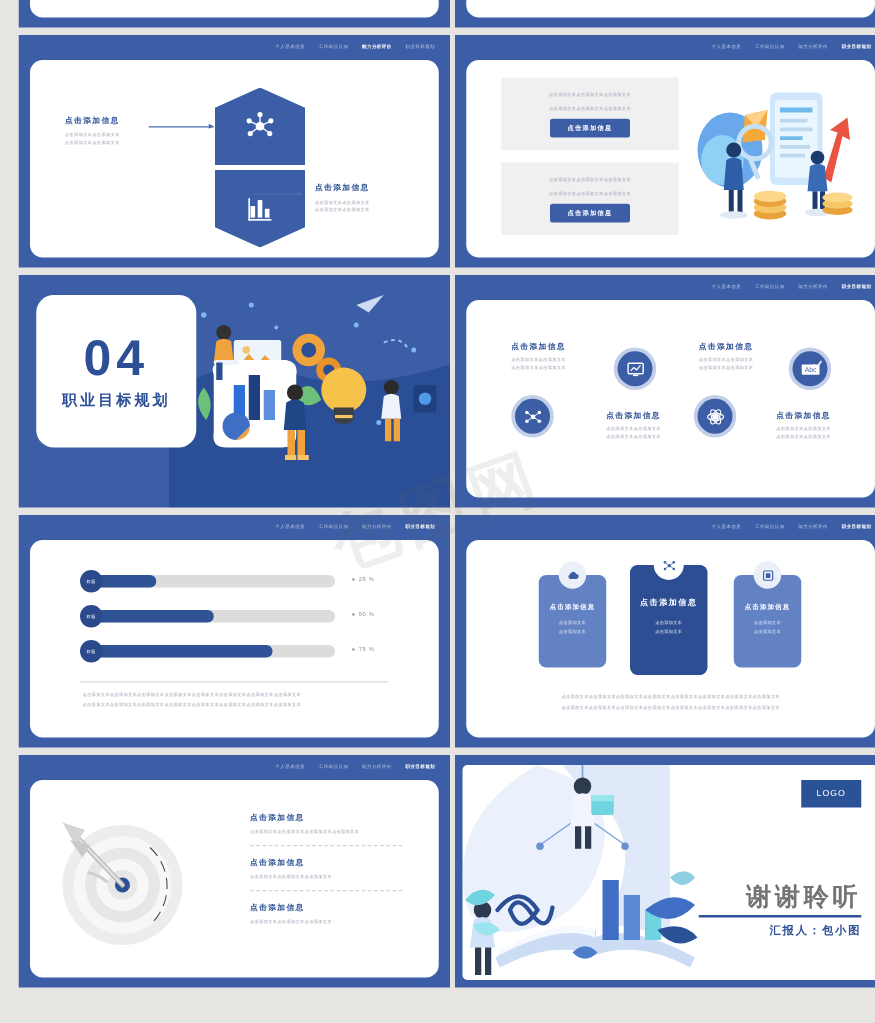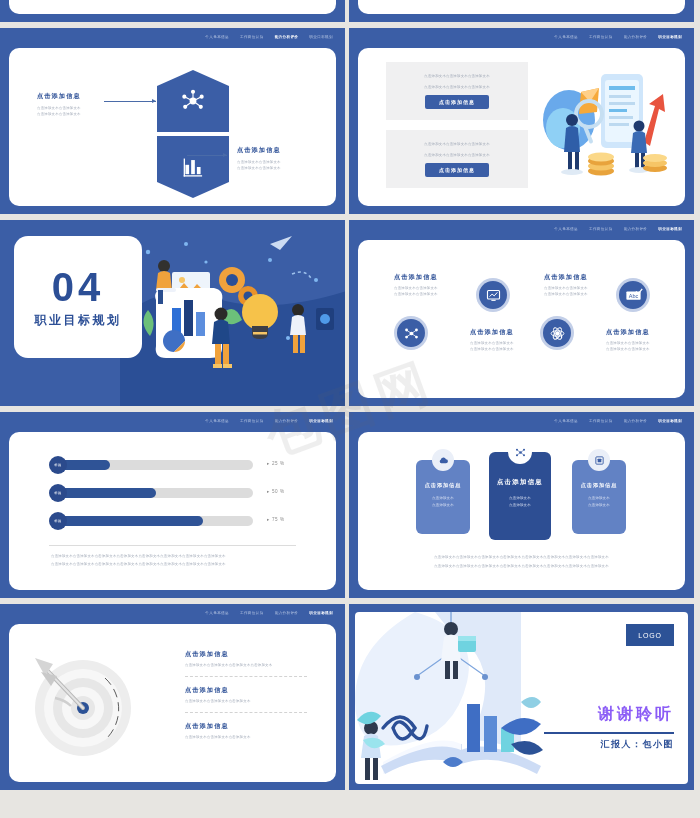--- a/index.html
+++ b/index.html
@@ -8,21 +8,21 @@
     background: #e7e5e1;
     font-family: "Liberation Sans", "DejaVu Sans", sans-serif;
     overflow: hidden;
     position: relative;
   }
   .grid {
     display: grid;
     grid-template-columns: 345px 345px;
     grid-template-rows: 22px 186px 186px 186px 186px;
     gap: 6px 4px;
-    padding: 0 0;
+    padding: 0 15px;
   }
   .slide {
     background: #3b5ea6;
     position: relative;
     overflow: hidden;
   }
   .slide.partial { align-self: end; height: 22px; }
   .inner {
     position: absolute;
     left: 9px; right: 9px; top: 20px; bottom: 8px;
@@ -165,21 +165,21 @@
 
   
   .logo-box {
     position:absolute; right:14px; top:12px; width:48px; height:22px;
     background:#2c5296; color:#fff;
     display:flex; align-items:center; justify-content:center;
     font-size:7px; letter-spacing:0.8px;
   }
   .thanks-h {
     position:absolute; right:14px; top:92px;
-    font-size:16px; font-weight:bold; color:#8b5cf6; letter-spacing:3px;
+    font-size:20px; font-weight:bold; color:#737373; letter-spacing:3px;
     white-space:nowrap;
   }
   .thanks-rule { position:absolute; right:14px; top:120px; width:130px; height:1.5px; background:#2c4f96; }
   .thanks-sub {
     position:absolute; right:14px; top:126px;
     font-size:9px; font-weight:bold; color:#2c4f96; letter-spacing:1.5px;
     white-space:nowrap;
   }
   .illus8 { position:absolute; left:0; top:0; width:190px; height:186px; }
 

